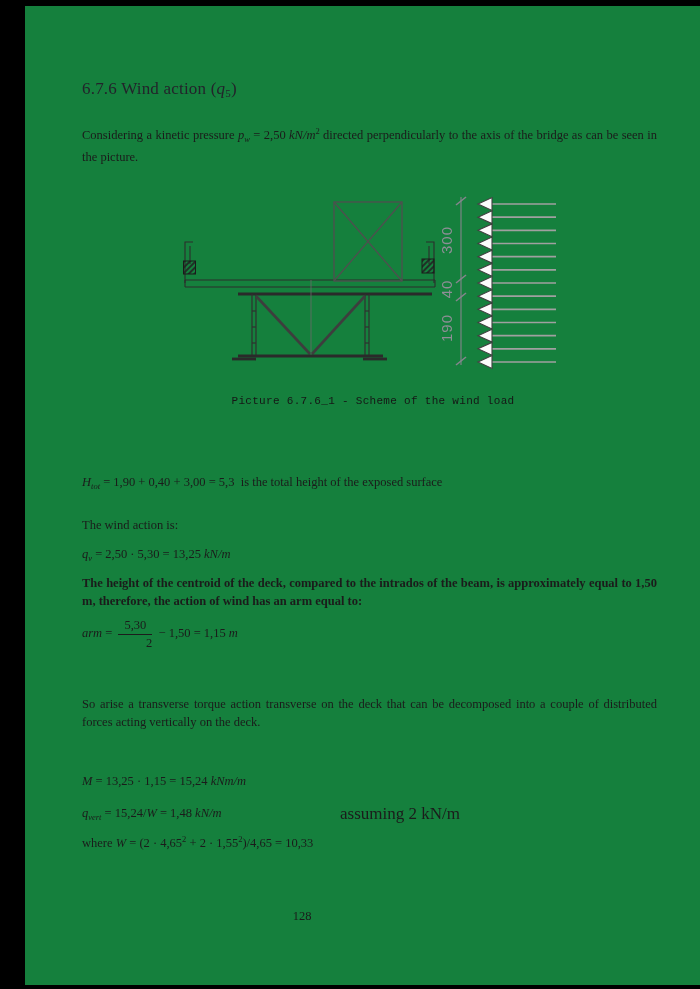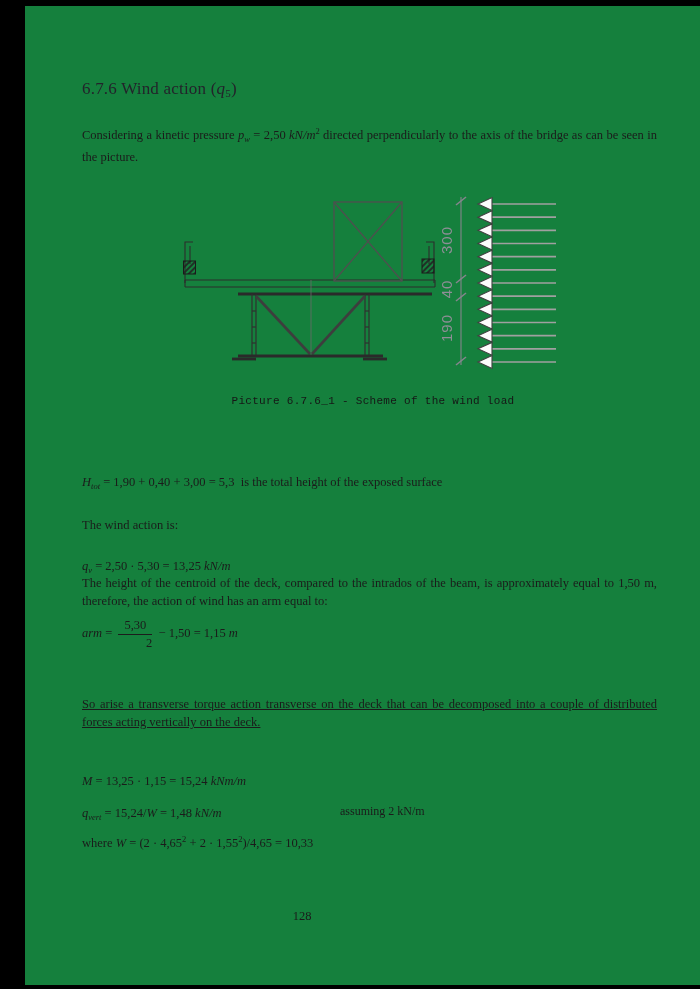--- a/index.html
+++ b/index.html
@@ -3,38 +3,38 @@
 <meta charset="utf-8">
 <style>
   * { margin:0; padding:0; box-sizing:border-box; }
   html,body { width:700px; height:989px; }
   body { background:#000; position:relative; font-family:"Liberation Serif", serif; color:#1b1b1b; }
   .page { position:absolute; left:25px; top:6px; width:688px; height:979px; background:#15803d; overflow:hidden; }
   .abs { position:absolute; }
   .title { left:57px; top:73px; font-size:17px; color:#23232b; letter-spacing:.2px; }
   .para { left:57px; width:575px; font-size:12.5px; line-height:18px; text-align:justify; }
   .p-intro   { top:116px; }
-  .p-centroid{ top:568px; }
-  .p-torque  { top:689px;text-decoration:underline; }
+  .p-centroid{ top:568px;font-weight:bold; }
+  .p-torque  { top:689px; }
   .eqline { left:57px; font-size:12.5px; white-space:pre-wrap; }
   .e-htot { top:453px;margin-top:16px; }
   .e-windlabel { top:512px; }
-  .e-qv   { top:541px;margin-top:12px; }
+  .e-qv   { top:541px; }
   .e-arm  { top:612px; }
   .e-m    { top:768px; }
   .e-qvert{ top:800px; width:575px; }
   .e-where{ top:828px;text-align:right; }
   .v { font-style:italic; }
   .sb { font-size:8.5px; font-style:italic; vertical-align:-3px; }
   .sbn { font-size:11px; vertical-align:-3px; }
   .sp { font-size:8.5px; vertical-align:5px; }
   .frac { display:inline-block; vertical-align:middle; text-align:right; margin:0 3px; line-height:15px; }
   .frac .num { display:block; padding:0 6px 1px; border-bottom:1px solid #1c1c1c; }
   .frac .den { display:block; padding-top:1px; }
-  .note { position:absolute; left:258px; top:-2px; font-size:12px; white-space:pre; }
+  .note { position:absolute; left:258px; top:-2px; font-size:17px; white-space:pre; }
   .figure { left:151px; top:183px; width:385px; height:190px; }
   .caption { left:0; top:389px; width:696px; text-align:center;
              font-family:"Liberation Mono", monospace; font-size:11px; letter-spacing:.3px; color:#161616; }
   .pagenum { left:0; top:903px; width:554px; text-align:center; font-size:12.5px; }
   
   .ln  { stroke:#2c2c2c; stroke-width:1.1; fill:none; }
   .thick { stroke:#2a2a2a; stroke-width:2.8; fill:none; }
   .truss-v { stroke:#2f2f2f; stroke-width:1.2; fill:none; }
   .diag { stroke:#3d3d3d; stroke-width:2.6; fill:none; }
   .thin { stroke:#6a6a6a; stroke-width:.8; fill:none; }

